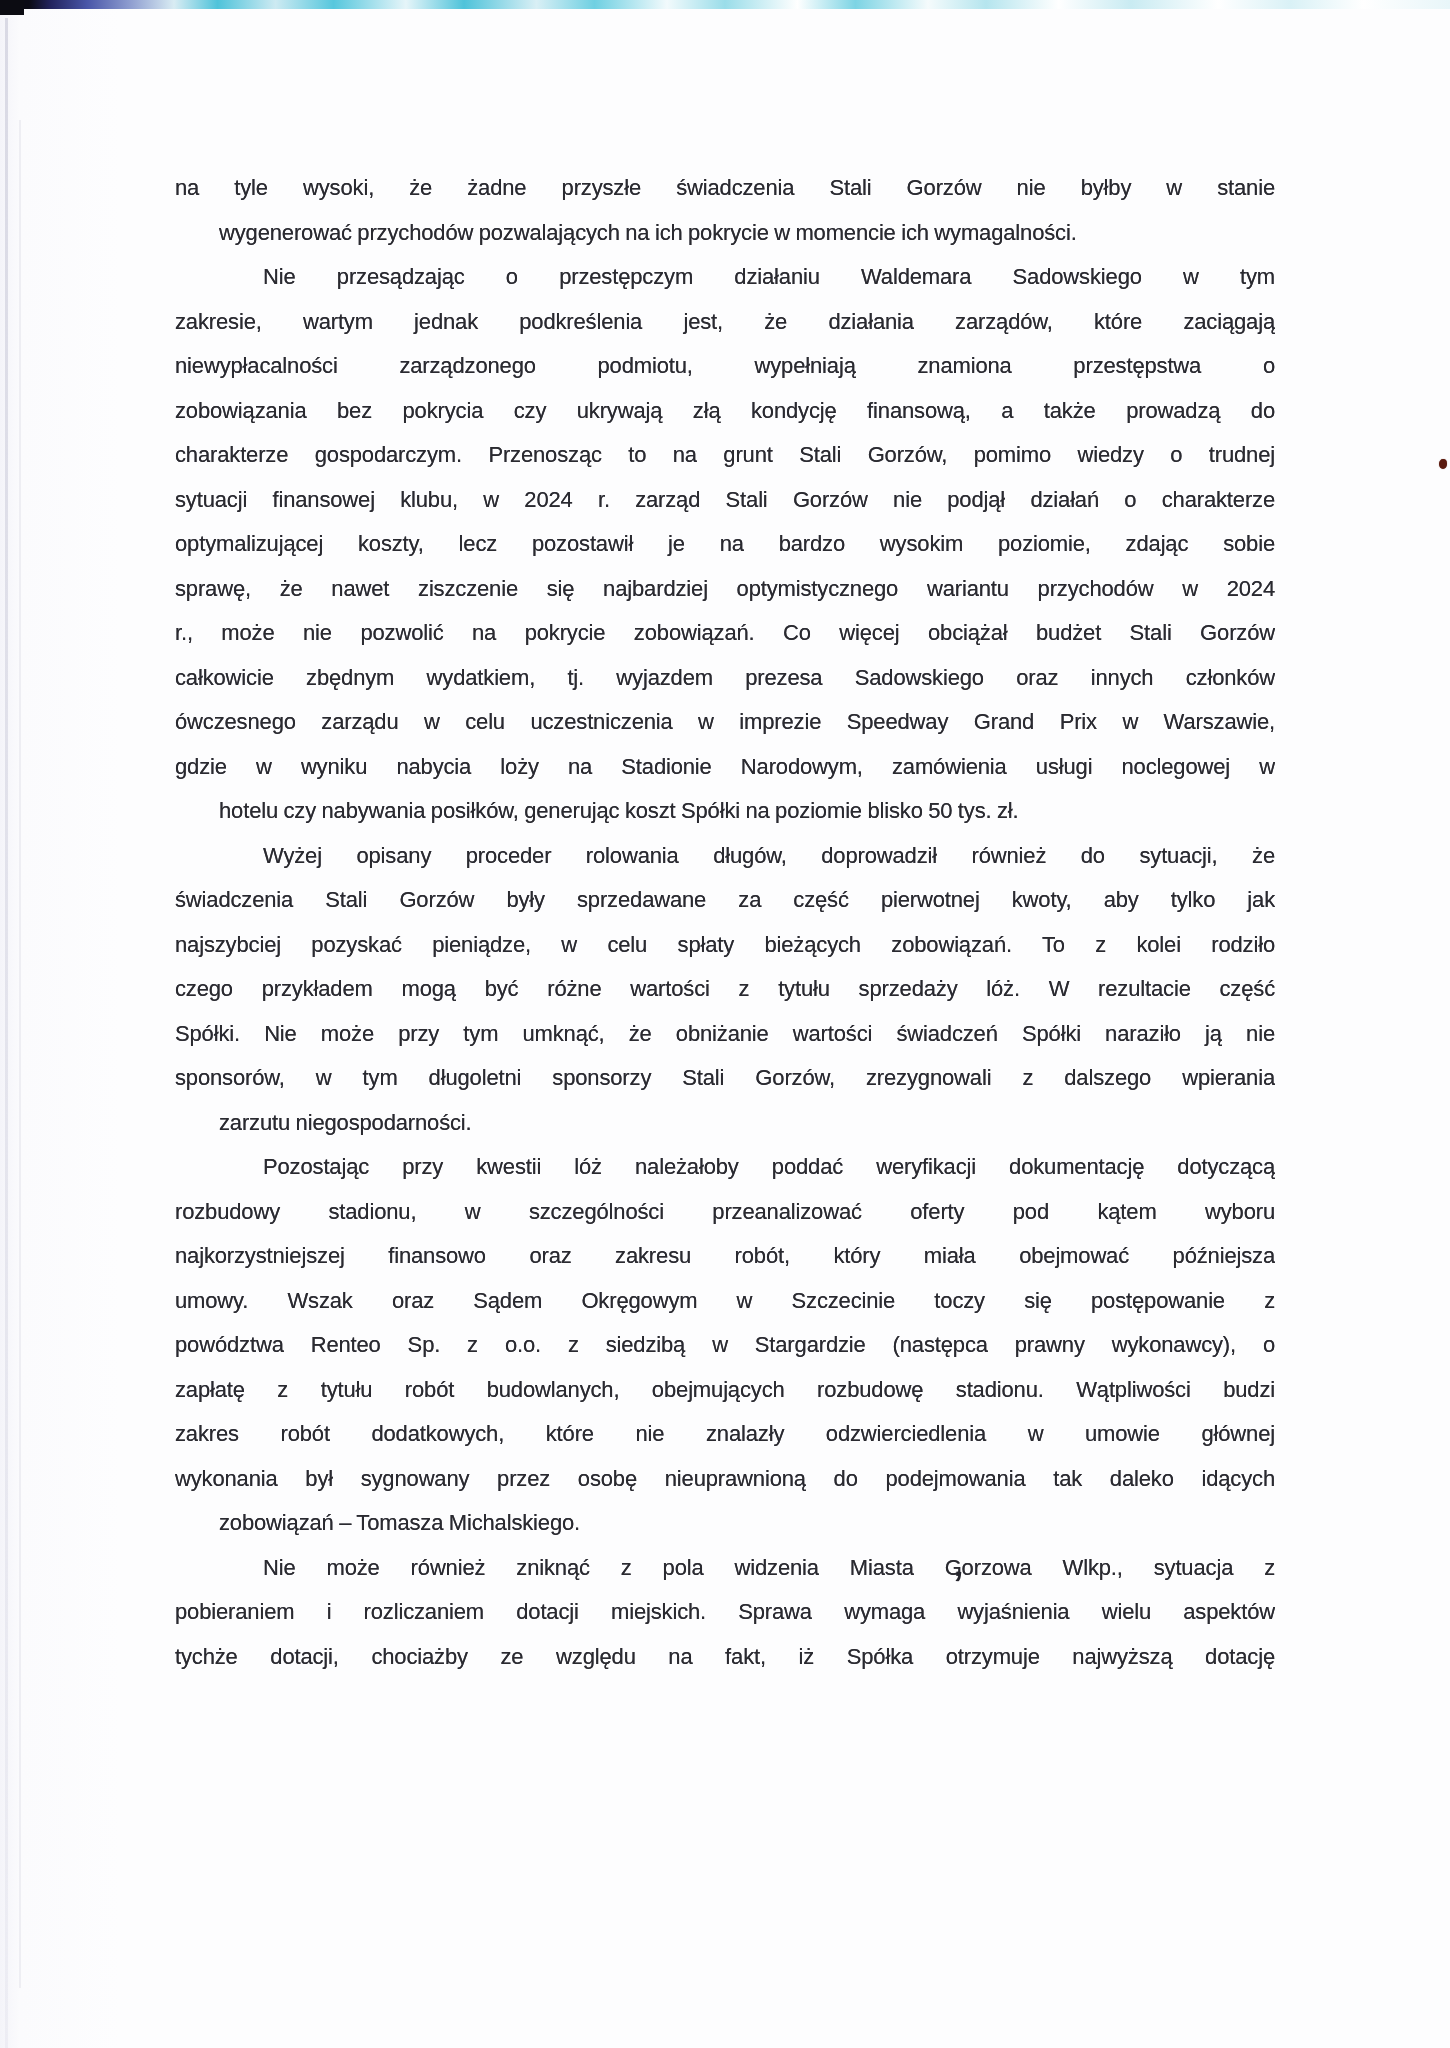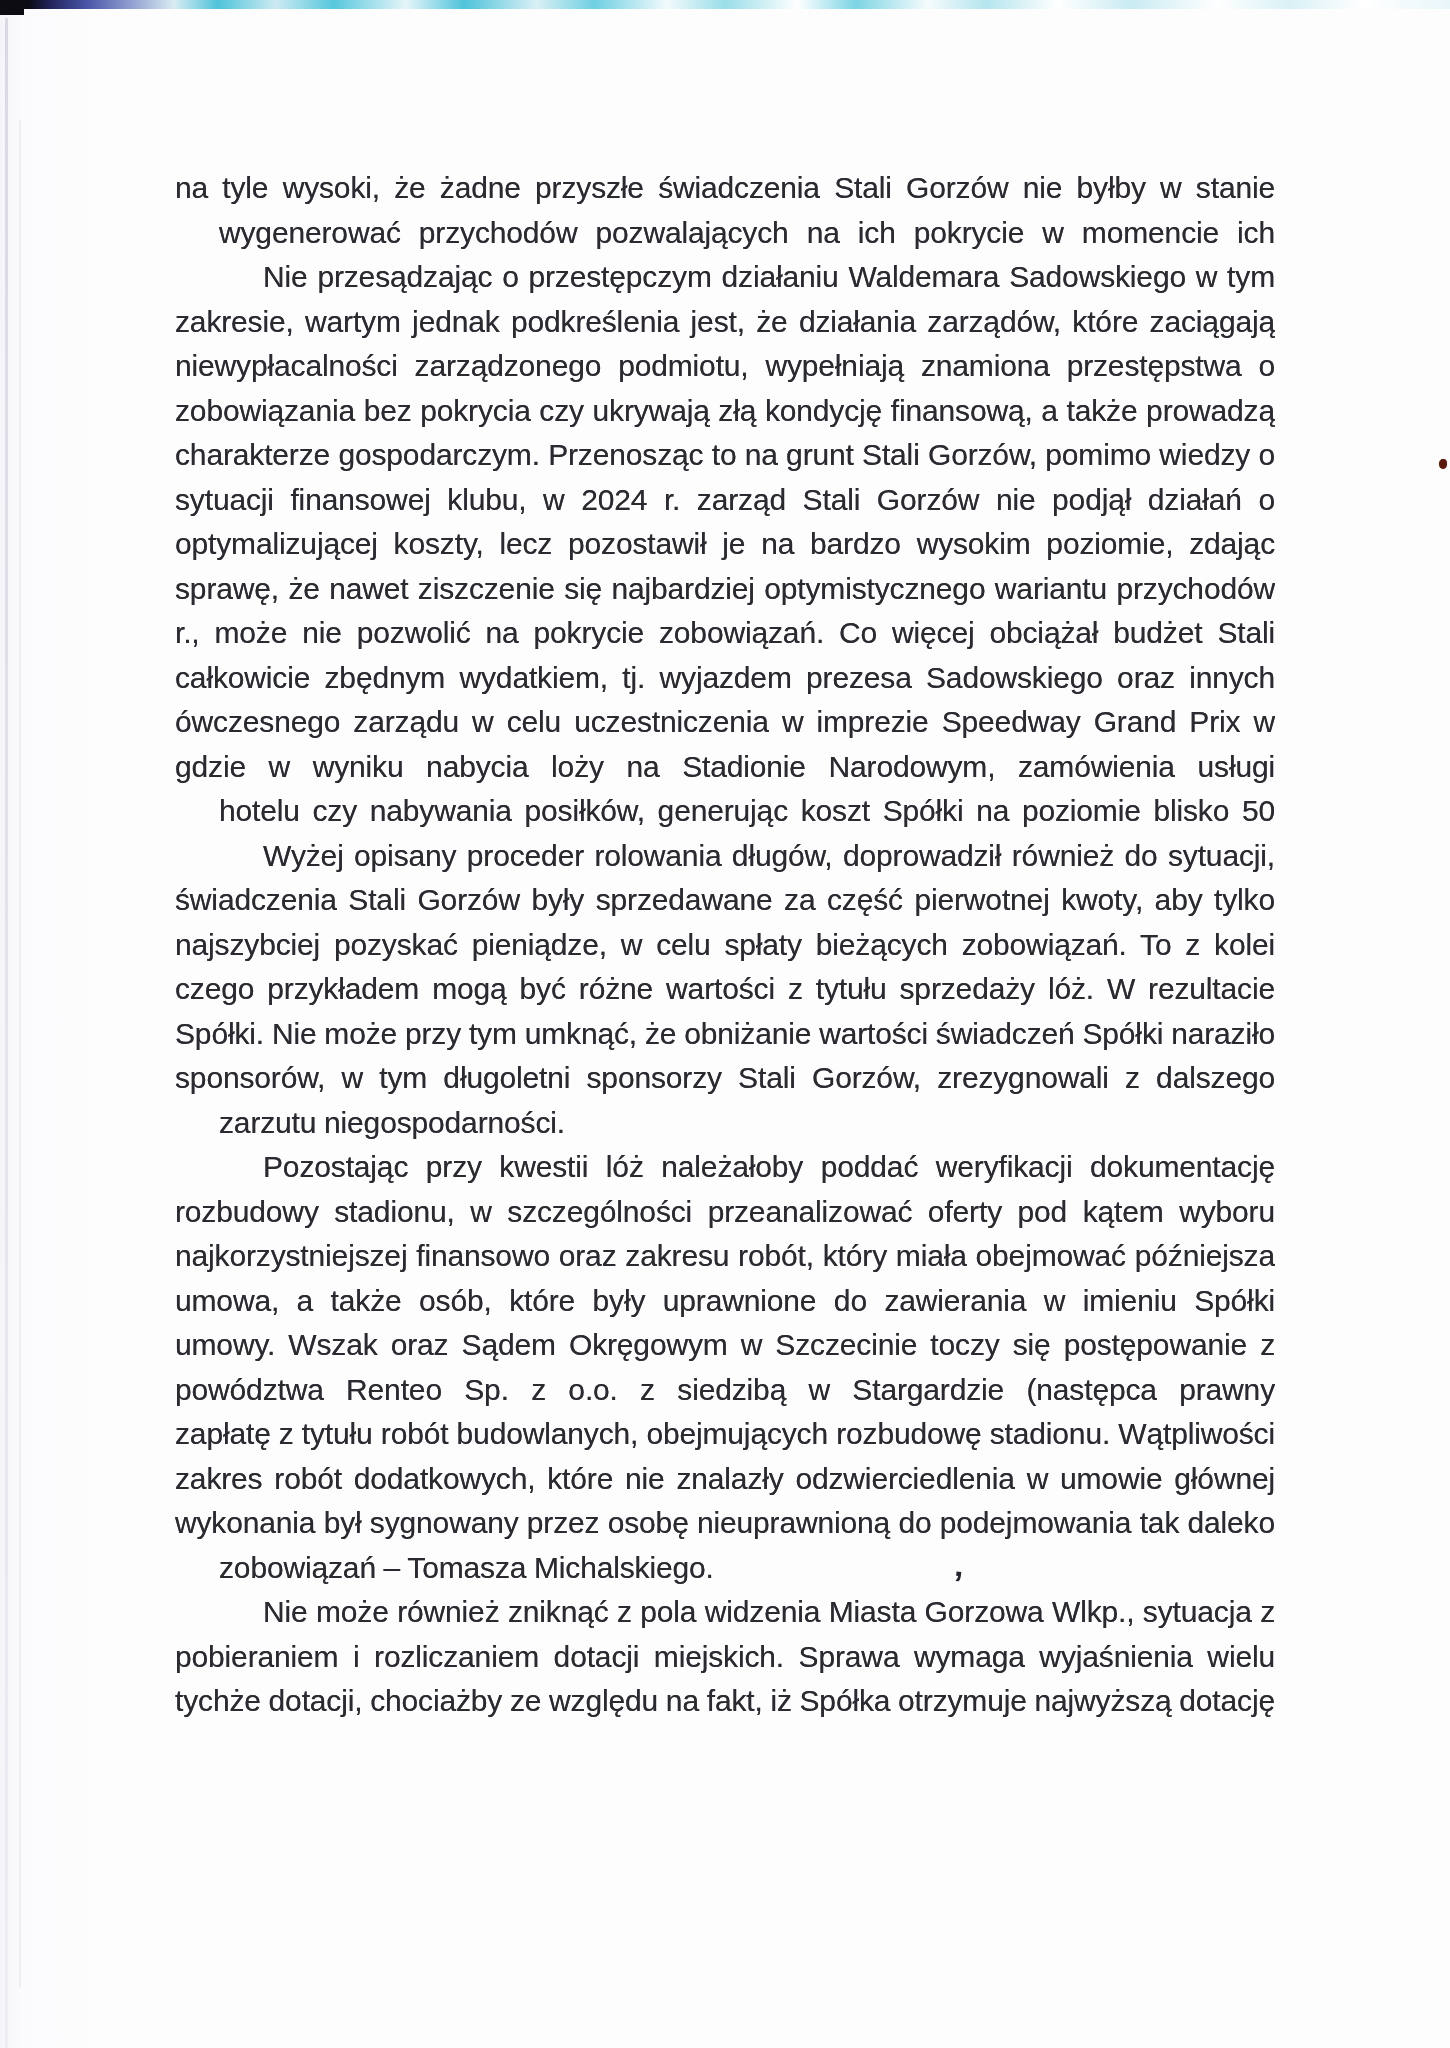--- a/index.html
+++ b/index.html
@@ -55,21 +55,21 @@
     width: 2px;
     background: rgba(200,200,214,0.25);
   }
   
   .textblock {
     position: absolute;
     left: 175px;
     top: 166px;
     width: 1100px;
     color: #2a2a30;
-    font-size: 30px;
+    font-size: 22px;
     letter-spacing: -0.15px;
     word-spacing: -0.5px;
     text-shadow: 0 0 0.6px rgba(35,35,48,0.75);
   }
   .line {
     height: 44.5px;
     line-height: 44.5px;
     overflow: hidden;
     text-align: justify;
     text-align-last: justify;
@@ -128,21 +128,20 @@
       <div class="line indent">Wyżej opisany proceder rolowania długów, doprowadził również do sytuacji, że</div>
       <div class="line">świadczenia Stali Gorzów były sprzedawane za część pierwotnej kwoty, aby tylko jak</div>
       <div class="line">najszybciej pozyskać pieniądze, w celu spłaty bieżących zobowiązań. To z kolei rodziło</div>
       <div class="line">czego przykładem mogą być różne wartości z tytułu sprzedaży lóż. W rezultacie część</div>
       <div class="line">Spółki. Nie może przy tym umknąć, że obniżanie wartości świadczeń Spółki naraziło ją nie</div>
       <div class="line">sponsorów, w tym długoletni sponsorzy Stali Gorzów, zrezygnowali z dalszego wpierania</div>
       <div class="line end">zarzutu niegospodarności.</div>
       <div class="line indent">Pozostając przy kwestii lóż należałoby poddać weryfikacji dokumentację dotyczącą</div>
       <div class="line">rozbudowy stadionu, w szczególności przeanalizować oferty pod kątem wyboru</div>
       <div class="line">najkorzystniejszej finansowo oraz zakresu robót, który miała obejmować późniejsza</div>
-      <div class="line">umowa, a także osób, które były uprawnione do zawierania w imieniu Spółki rzeczonej</div>
       <div class="line">umowy. Wszak oraz Sądem Okręgowym w Szczecinie toczy się postępowanie z</div>
       <div class="line">powództwa Renteo Sp. z o.o. z siedzibą w Stargardzie (następca prawny wykonawcy), o</div>
       <div class="line">zapłatę z tytułu robót budowlanych, obejmujących rozbudowę stadionu. Wątpliwości budzi</div>
       <div class="line">zakres robót dodatkowych, które nie znalazły odzwierciedlenia w umowie głównej</div>
       <div class="line">wykonania był sygnowany przez osobę nieuprawnioną do podejmowania tak daleko idących</div>
       <div class="line end">zobowiązań – Tomasza Michalskiego.</div>
       <div class="line indent">Nie może również zniknąć z pola widzenia Miasta Gorzowa Wlkp., sytuacja z</div>
       <div class="line">pobieraniem i rozliczaniem dotacji miejskich. Sprawa wymaga wyjaśnienia wielu aspektów</div>
       <div class="line">tychże dotacji, chociażby ze względu na fakt, iż Spółka otrzymuje najwyższą dotację</div>
     </div>

